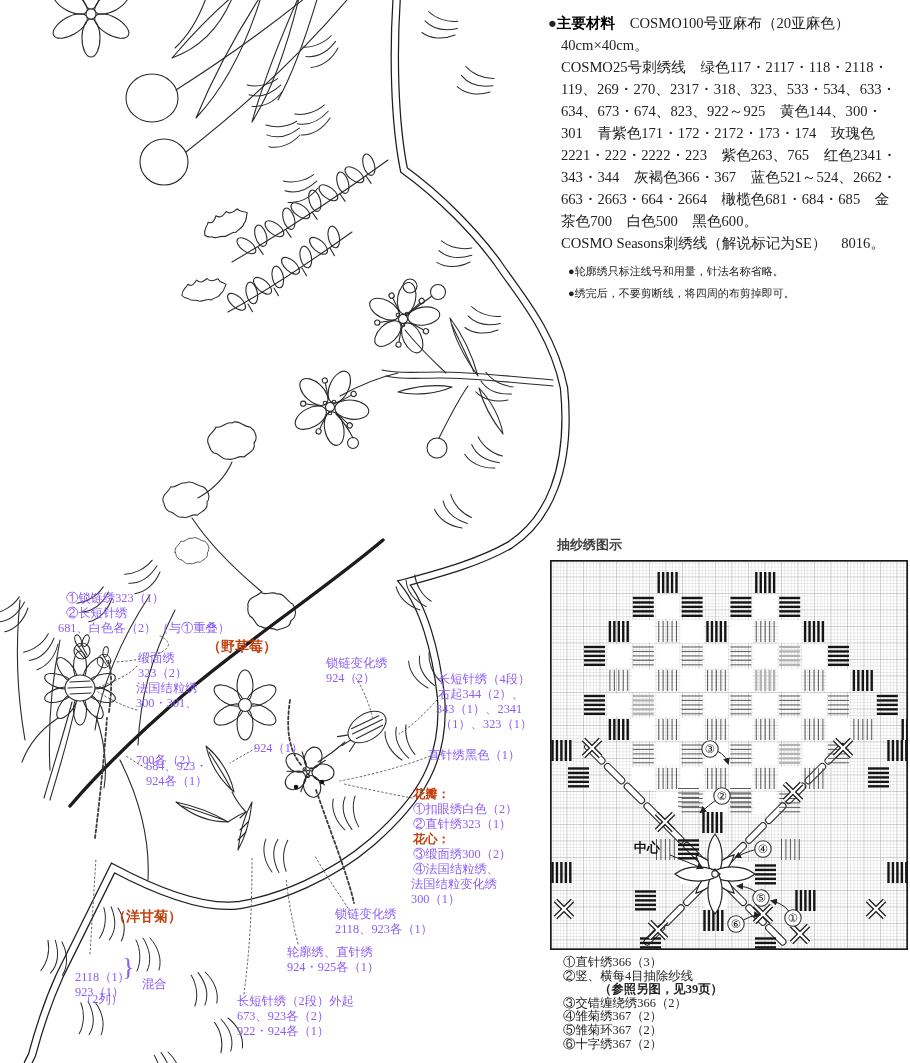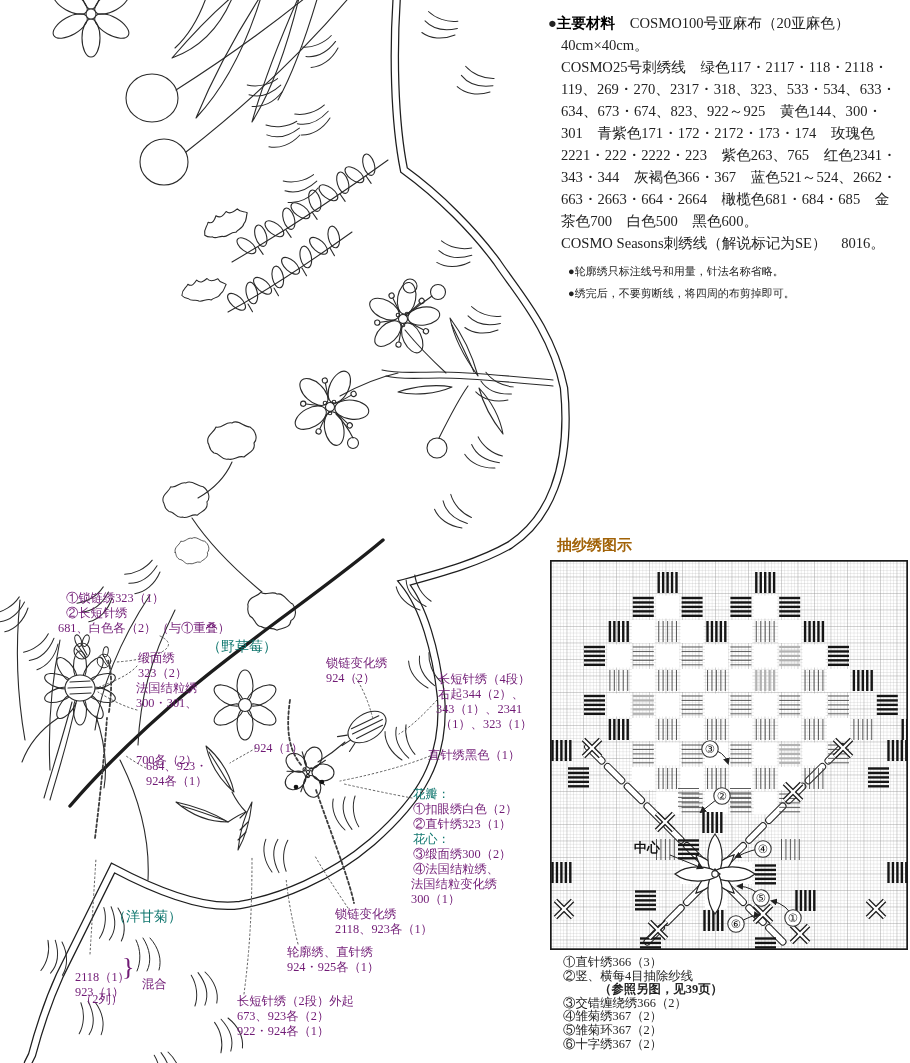--- a/index.html
+++ b/index.html
@@ -1,25 +1,25 @@
 <!DOCTYPE html>
 <html><head>
 <meta charset="utf-8">
 <style>
   html,body{margin:0;padding:0;background:#e8e8e8;}
   #page{position:relative;width:910px;height:1063px;background:#ffffff;overflow:hidden;
         font-family:"Liberation Serif","DejaVu Serif",serif;color:#1d1d1d;}
   #pattern-svg{position:absolute;left:0;top:0;}
-  .plabel{position:absolute;font-size:12.3px;line-height:13px;color:#701a75;white-space:nowrap;}
-  .plabel.b{font-weight:normal;color:#0f766e;}
+  .plabel{position:absolute;font-size:12.3px;line-height:13px;color:#8b5cf6;white-space:nowrap;}
+  .plabel.b{font-weight:bold;color:#c2410c;}
   #materials{position:absolute;left:548px;top:12px;width:360px;font-size:14.6px;line-height:22px;color:#222;}
   #materials .head .hb{font-weight:bold;color:#000;}
   #materials .cont{padding-left:13px;}
   .bullet-line{position:absolute;left:568px;width:360px;font-size:11px;color:#222;white-space:nowrap;}
-  #chart-title{position:absolute;left:557px;top:536px;font-size:15px;font-weight:bold;color:#a16207;}
+  #chart-title{position:absolute;left:557px;top:536px;font-size:13px;font-weight:bold;color:#404040;}
   #grid-wrap{position:absolute;left:550px;top:560px;width:358px;height:390px;}
   #legend{position:absolute;left:563px;top:956px;font-size:12.4px;line-height:13.6px;color:#222;}
   #legend .b{font-weight:bold;margin-left:36px;}
   svg{display:block;}
 </style>
 </head>
 <body>
 
 <div id="page">
 

